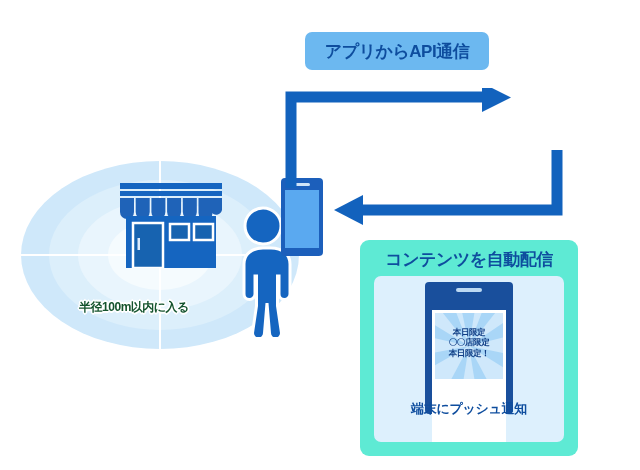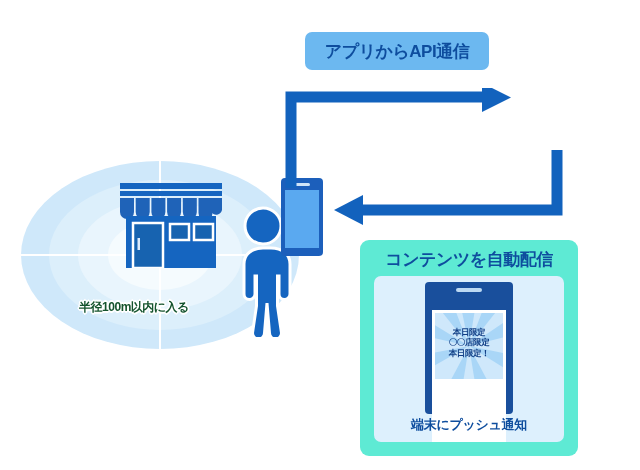--- a/index.html
+++ b/index.html
@@ -80,21 +80,21 @@
     position:absolute;left:0;top:8px;width:100%;
     text-align:center;
     font-size:17px;font-weight:bold;color:#0e4d9e;letter-spacing:-0.5px;
     white-space:nowrap;
   }
   #content-inner{
     position:absolute;left:14px;top:36px;width:190px;height:166px;
     background:#ddf0fd;border-radius:7px;
   }
   #push-label{
-    position:absolute;left:0;bottom:8px;width:100%;
+    position:absolute;left:0;bottom:24px;width:100%;
     text-align:center;
     font-size:13px;font-weight:bold;color:#0e4d9e;letter-spacing:-0.3px;
     white-space:nowrap;
   }
 
   
   #coupon-phone{
     position:absolute;left:51px;top:6px;width:88px;height:132px;
     background:#194f9c;border-radius:4px;
   }

